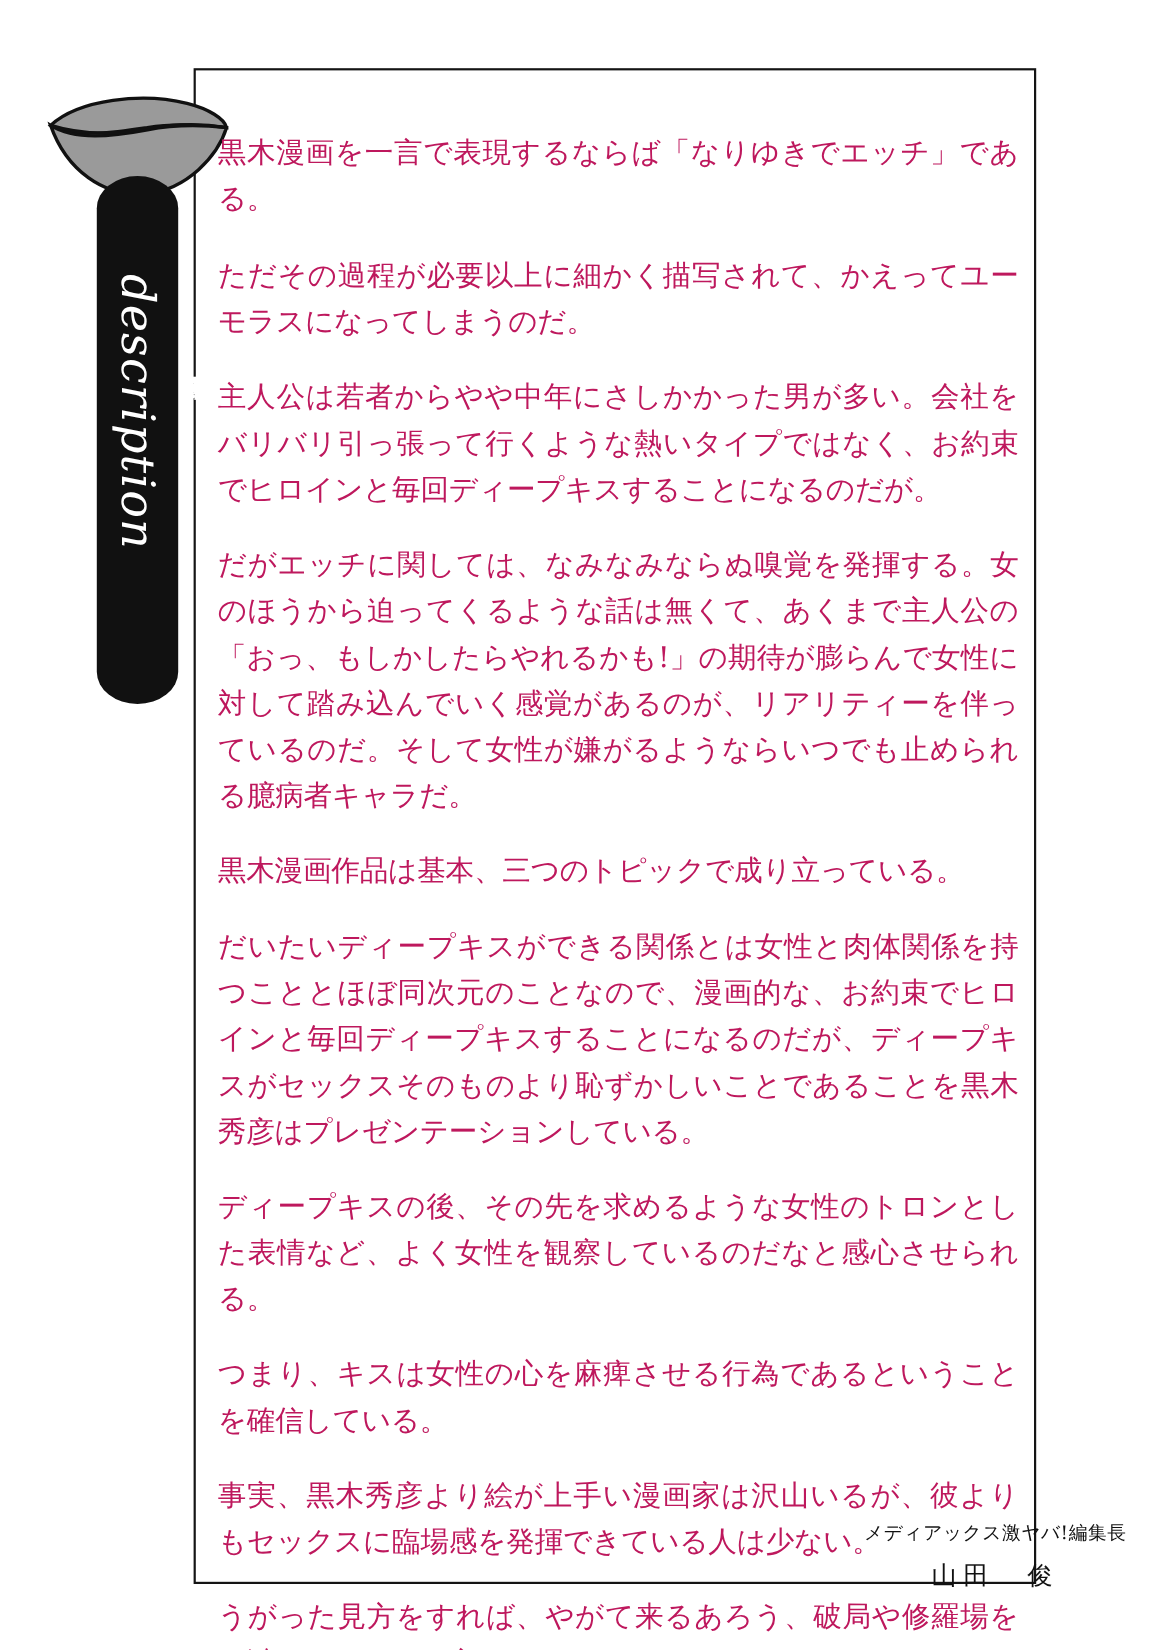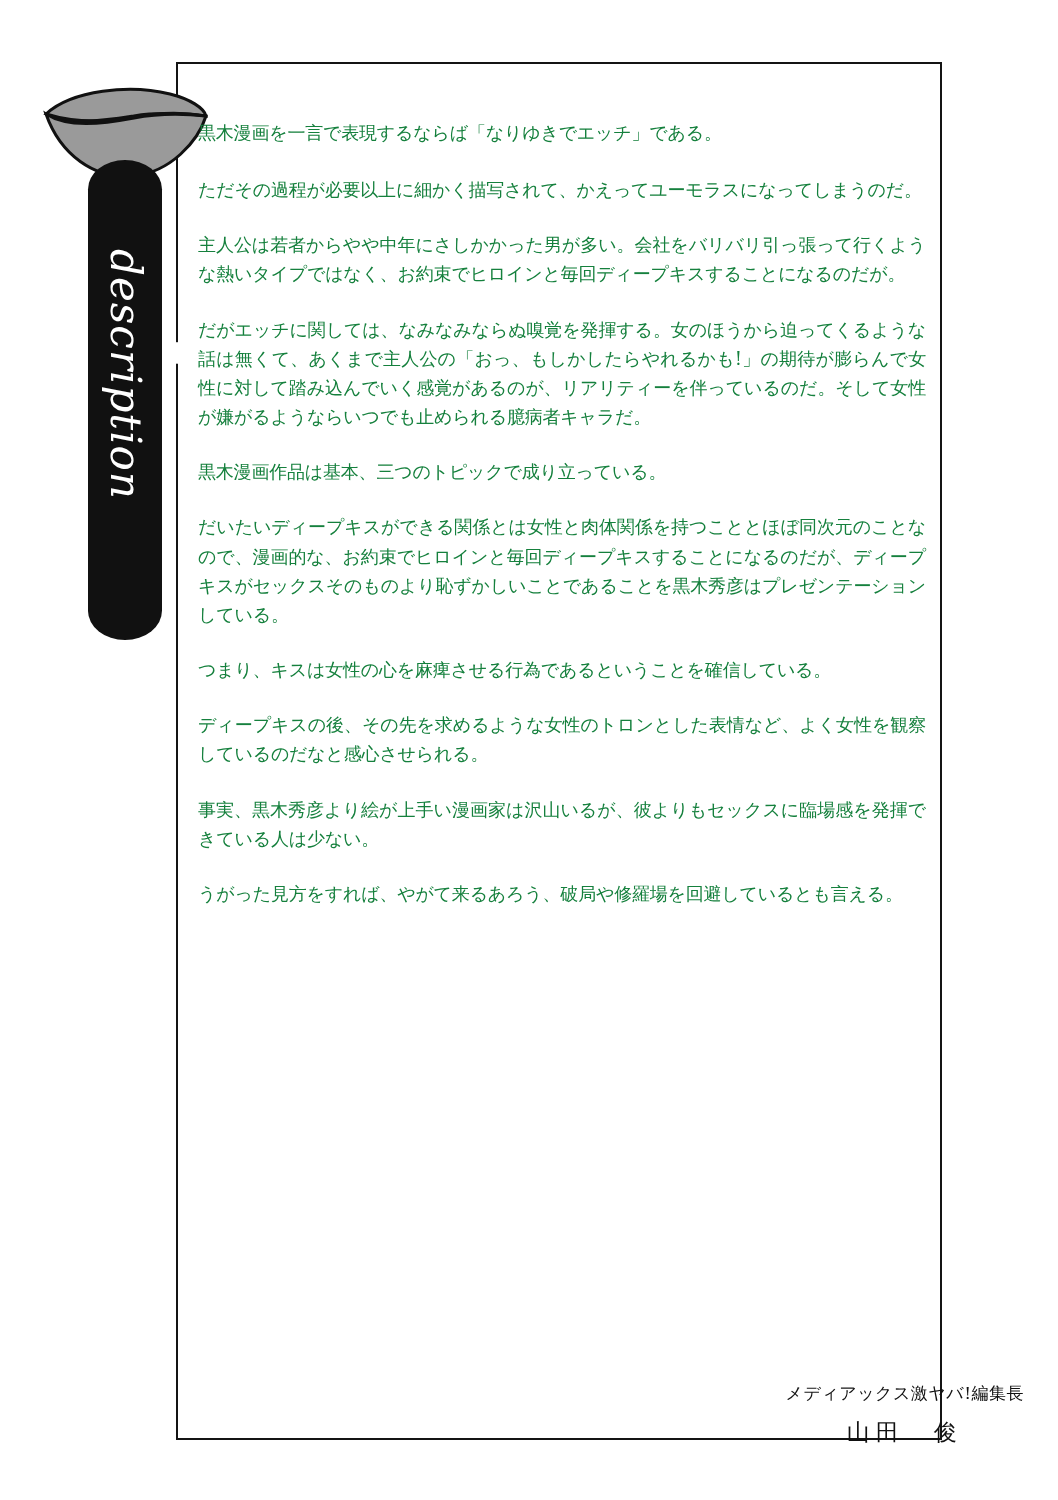--- a/index.html
+++ b/index.html
@@ -93,25 +93,25 @@
   
   .text-col {
     position: absolute;
     left: 198px;
     top: 118px;
     width: 728px;
   }
   p.para {
     margin: 0 0 26px 0;
     font-family: "DejaVu Serif", serif;
-    font-size: 18px;
+    font-size: 26px;
     line-height: 1.62;
     letter-spacing: -0.2px;
     text-align: justify;
-    color: #15803d;
+    color: #be185d;
   }
   p.para.lead {
     margin-bottom: 28px;
   }
   .headline {
     font-family: "DejaVu Sans", sans-serif;
     font-weight: bold;
     font-size: 21.5px;
     letter-spacing: -0.5px;
     margin: 0 0 26px 0;
@@ -159,22 +159,22 @@
     </div>
   </div>
 
   <div class="text-col">
     <p class="para lead">黒木漫画を一言で表現するならば「なりゆきでエッチ」である。</p>
     <p class="para">ただその過程が必要以上に細かく描写されて、かえってユーモラスになってしまうのだ。</p>
     <p class="para">主人公は若者からやや中年にさしかかった男が多い。会社をバリバリ引っ張って行くような熱いタイプではなく、お約束でヒロインと毎回ディープキスすることになるのだが。</p>
     <p class="para">だがエッチに関しては、なみなみならぬ嗅覚を発揮する。女のほうから迫ってくるような話は無くて、あくまで主人公の「おっ、もしかしたらやれるかも!」の期待が膨らんで女性に対して踏み込んでいく感覚があるのが、リアリティーを伴っているのだ。そして女性が嫌がるようならいつでも止められる臆病者キャラだ。</p>
     <p class="para">黒木漫画作品は基本、三つのトピックで成り立っている。</p>
     <p class="para">だいたいディープキスができる関係とは女性と肉体関係を持つこととほぼ同次元のことなので、漫画的な、お約束でヒロインと毎回ディープキスすることになるのだが、ディープキスがセックスそのものより恥ずかしいことであることを黒木秀彦はプレゼンテーションしている。</p>
+    <p class="para">ディープキスの後、その先を求めるような女性のトロンとした表情など、よく女性を観察しているのだなと感心させられる。</p>
     <p class="para">つまり、キスは女性の心を麻痺させる行為であるということを確信している。</p>
-    <p class="para">ディープキスの後、その先を求めるような女性のトロンとした表情など、よく女性を観察しているのだなと感心させられる。</p>
     <p class="para">事実、黒木秀彦より絵が上手い漫画家は沢山いるが、彼よりもセックスに臨場感を発揮できている人は少ない。</p>
     <p class="para">うがった見方をすれば、やがて来るあろう、破局や修羅場を回避しているとも言える。</p>
 
   </div>
 
   <div class="sign-block">
     <div class="sign-role">メディアックス激ヤバ!編集長</div>
     <div class="sign-name">山田　俊</div>
   </div>
 

